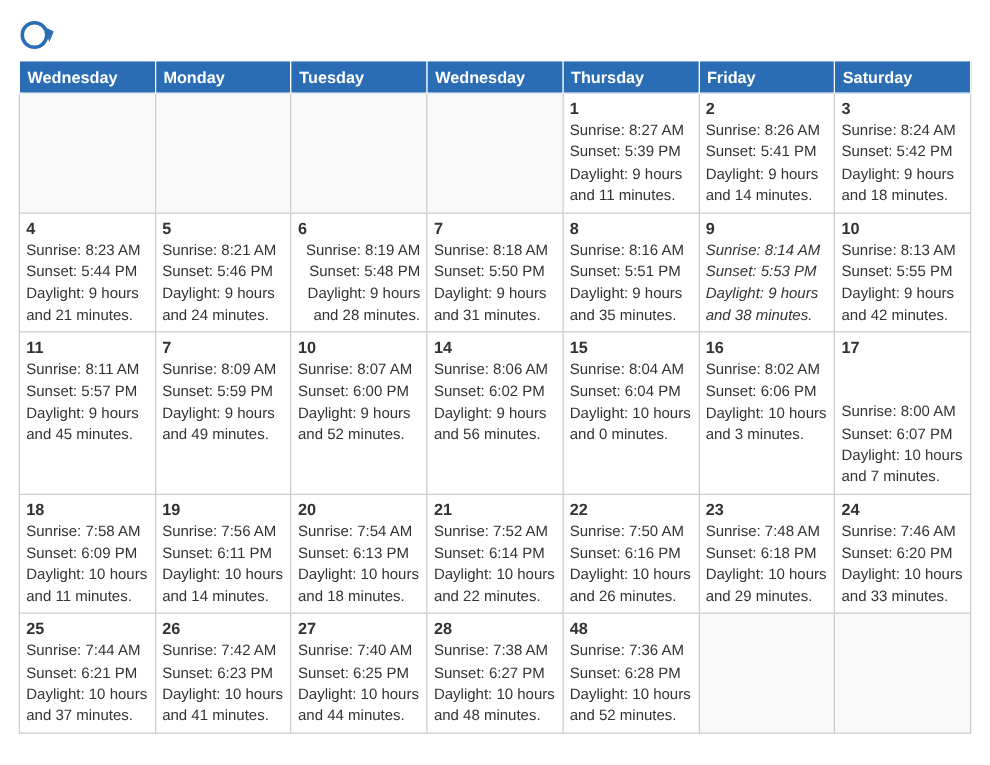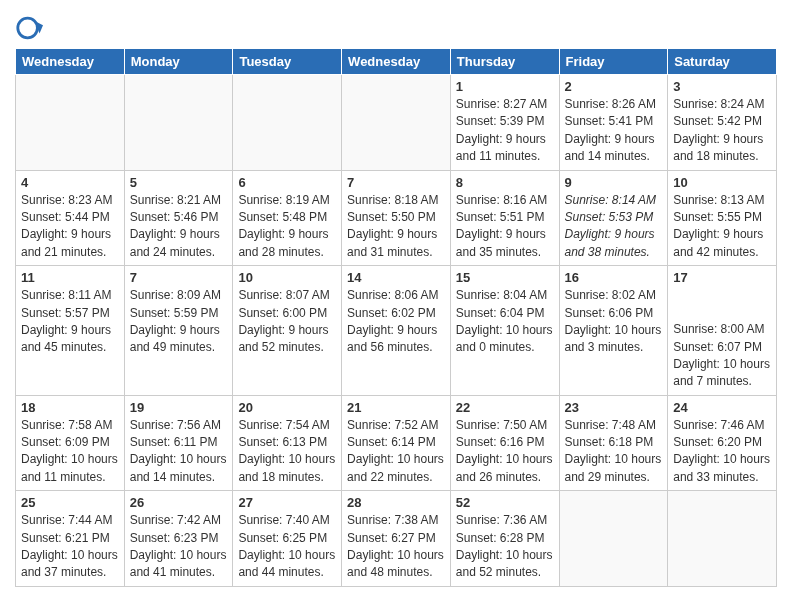--- a/index.html
+++ b/index.html
@@ -164,21 +164,21 @@
           </td>
           <td>
             <span class="day-num">5</span>
             <div class="day-info" style="white-space: pre-line;">Sunrise: 8:21 AM
 Sunset: 5:46 PM
 Daylight: 9 hours
 and 24 minutes.</div>
           </td>
           <td>
             <span class="day-num">6</span>
-            <div class="day-info" style="white-space: pre-line;">Sunrise: 8:19 AM
+            <div class="day-info" style="white-space: pre-line; text-align: right;">Sunrise: 8:19 AM
 Sunset: 5:48 PM
 Daylight: 9 hours
 and 28 minutes.</div>
           </td>
           <td>
             <span class="day-num">7</span>
             <div class="day-info" style="white-space: pre-line;">Sunrise: 8:18 AM
 Sunset: 5:50 PM
 Daylight: 9 hours
 and 31 minutes.</div>
@@ -330,21 +330,21 @@
 and 44 minutes.</div>
           </td>
           <td>
             <span class="day-num">28</span>
             <div class="day-info" style="white-space: pre-line;">Sunrise: 7:38 AM
 Sunset: 6:27 PM
 Daylight: 10 hours
 and 48 minutes.</div>
           </td>
           <td>
-            <span class="day-num">52</span>
+            <span class="day-num">48</span>
             <div class="day-info" style="white-space: pre-line;">Sunrise: 7:36 AM
 Sunset: 6:28 PM
 Daylight: 10 hours
 and 52 minutes.</div>
           </td>
           <td class="empty-cell"></td>
           <td class="empty-cell"></td>
         </tr>
       </tbody>
   </table>

